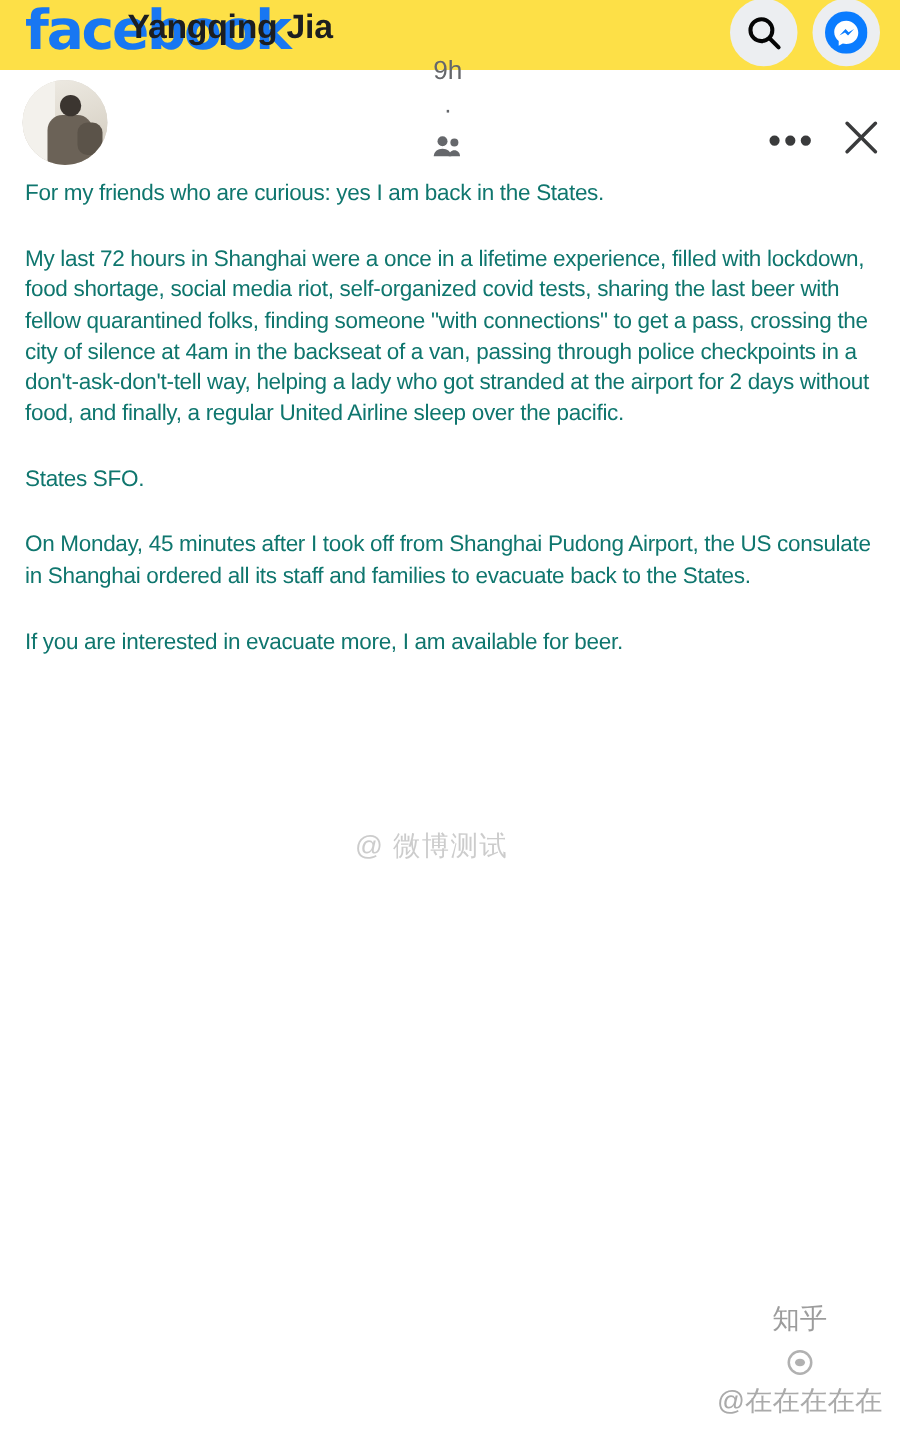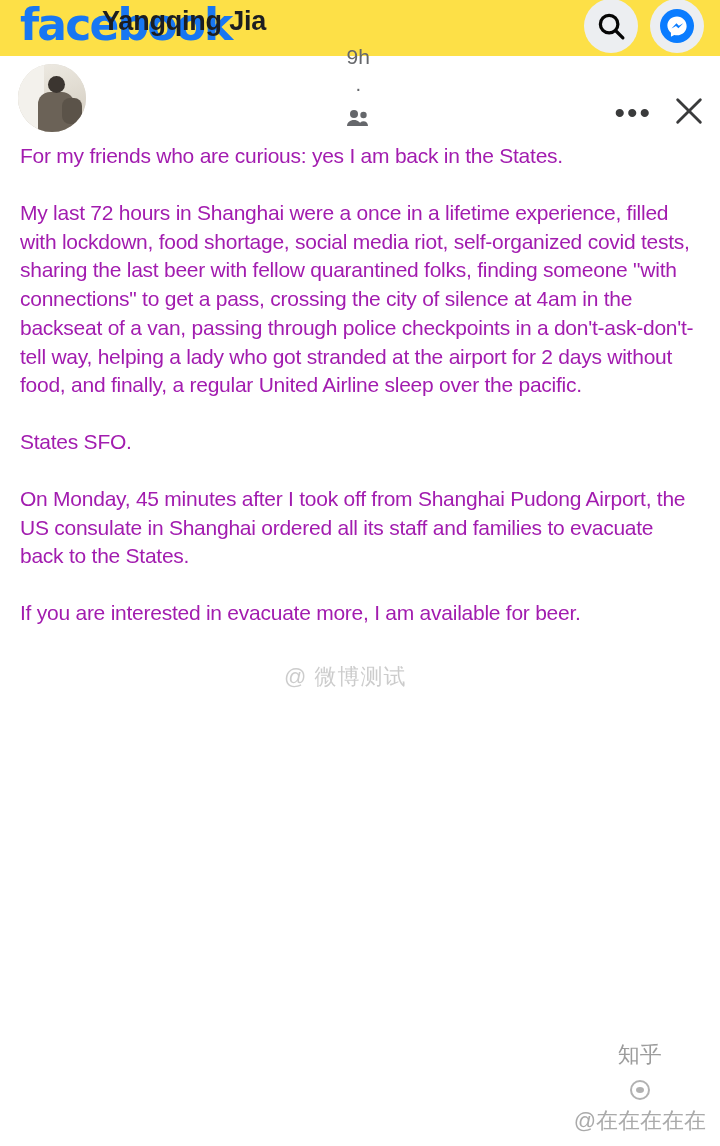--- a/index.html
+++ b/index.html
@@ -136,22 +136,22 @@
     font-size: 30px;
     color: #3a3b3c;
     letter-spacing: 2px;
     line-height: 0.6;
   }
   .close-x { display: block; }
 
   
   .post-body {
     padding: 10px 20px 0 20px;
-    color: #a21caf;
-    font-size: 21px;
+    color: #0f766e;
+    font-size: 18px;
     line-height: 1.37;
     letter-spacing: -0.25px;
     position: relative;
   }
   .post-body p { margin: 0 0 28px 0; }
   .post-body p:last-child { margin-bottom: 0; }
 
   
   .wm-center {
     position: absolute;

